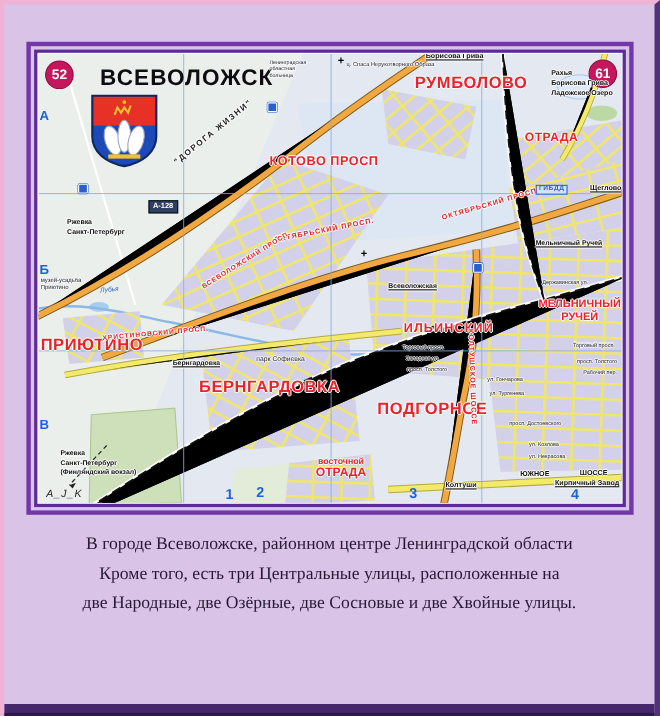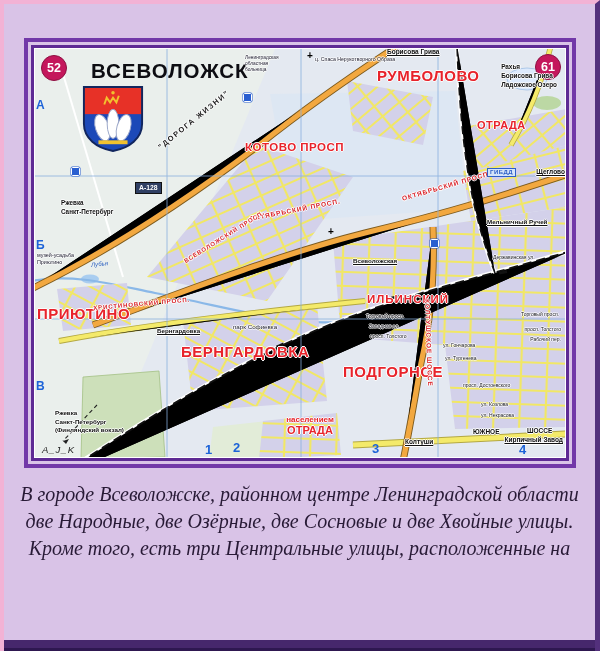--- a/index.html
+++ b/index.html
@@ -36,21 +36,21 @@
     border:1px solid #8d0f41;}
   .title{font-size:20.5px;font-weight:bold;letter-spacing:1px;color:#0d0d12;}
   .gibdd{background:#d4e4f8;border:1px solid #2d5fc8;color:#2d5fc8;font-size:6px;font-weight:bold;padding:0 2px;letter-spacing:.5px;}
   .a128{background:#2f3f63;color:#fff;font-size:6.8px;font-weight:bold;padding:1px 3px;border:1px solid #111;}
   .ico{position:absolute;width:7px;height:7px;background:#2a5fd0;border-radius:1.5px;border:1px solid #fff;box-shadow:0 0 0 .5px #2a5fd0;}
   .cross{position:absolute;font-size:10px;font-weight:bold;color:#000;line-height:1;}
   .wm{font-size:9.5px;font-style:italic;color:#222;letter-spacing:1px;}
 
   
   .caption{position:absolute;left:0;top:477px;width:100%;text-align:center;
-    font-family:"Liberation Serif",serif;font-style:italic;font-size:20px;
+    font-family:"Liberation Serif",serif;font-size:16px;
     color:#281a36;line-height:27px;}
 </style>
 </head>
 <body>
 
 <div class="frame-outer">
  <div class="frame-inner">
   <div id="map">
 
    <svg class="base" viewBox="0 0 532 410">
@@ -159,23 +159,27 @@
        <path d="M3 2 H63 V40 C63 55 50 65 33 68 C16 65 3 55 3 40 Z" fill="none" stroke="#12265e" stroke-width="2"></path>
      </svg>
    </div>
 
    <div class="lb red dist halo" style="left:210px;top:92px;font-size:11.5px;">КОТОВО ПРОСП</div>
    <div class="lb red dist halo" style="left:342px;top:18px;">РУМБОЛОВО</div>
    <div class="lb red dist halo" style="left:442px;top:70px;font-size:11px;">ОТРАДА</div>
    <div class="lb red dist halo" style="left:2px;top:256px;">ПРИЮТИНО</div>
    <div class="lb red dist halo" style="left:146px;top:294px;">БЕРНГАРДОВКА</div>
    <div class="lb red dist halo" style="left:332px;top:244px;font-size:11.5px;letter-spacing:1px;">ИЛЬИНСКИЙ</div>
+   <div class="lb halo" style="right:0;top:222px;width:76px;text-align:center;">
+     <div class="red" style="font-size:10px;">МЕЛЬНИЧНЫЙ</div>
+     <div class="red" style="font-size:10px;">РУЧЕЙ</div>
+   </div>
    <div class="lb red dist halo" style="left:308px;top:314px;">ПОДГОРНОЕ</div>
    <div class="lb halo" style="left:240px;top:366px;width:70px;text-align:center;">
-     <div class="red" style="font-size:8px;">населением</div>
+     <div class="red" style="font-size:8px;">восточной</div>
      <div class="red" style="font-size:11px;">ОТРАДА</div>
    </div>
 
    <div class="lb halo" style="left:122px;top:96px;transform:rotate(-39deg);transform-origin:0 0;font-size:7.5px;font-weight:bold;letter-spacing:1.5px;color:#222;">"ДОРОГА ЖИЗНИ"</div>
    <div class="lb a128" style="left:100px;top:133px;">А-128</div>
    <div class="lb roadlbl halo" style="left:214px;top:166px;transform:rotate(-11deg);transform-origin:0 0;">ОКТЯБРЬСКИЙ ПРОСП.</div>
    <div class="lb roadlbl halo" style="left:366px;top:146px;transform:rotate(-16deg);transform-origin:0 0;">ОКТЯБРЬСКИЙ ПРОСП.</div>
    <div class="lb roadlbl halo" style="left:396px;top:250px;transform:rotate(88deg);transform-origin:0 0;">КОЛТУШСКОЕ ШОССЕ</div>
    <div class="lb roadlbl halo" style="left:58px;top:256px;transform:rotate(-5deg);transform-origin:0 0;font-size:6px;">ХРИСТИНОВСКИЙ ПРОСП.</div>
    <div class="lb roadlbl halo" style="left:148px;top:210px;transform:rotate(-32deg);transform-origin:0 0;font-size:6px;">ВСЕВОЛОЖСКИЙ ПРОСП.</div>
@@ -246,17 +250,17 @@
    <div class="lb bluelet" style="left:1px;top:190px;">Б</div>
    <div class="lb bluelet" style="left:1px;top:331px;">В</div>
    <div class="lb wm" style="left:7px;top:396px;">A_J_K</div>
 
   </div>
  </div>
 </div>
 
 <div class="caption">
   <div>В городе Всеволожске, районном центре Ленинградской области</div>
+  <div>Кроме того, есть три Центральные улицы, расположенные на</div>
   <div>две Народные, две Озёрные, две Сосновые и две Хвойные улицы.</div>
-  <div>Кроме того, есть три Центральные улицы, расположенные на</div>
 </div>
 
 <div class="bottom-band"></div>
 
 </body></html>

